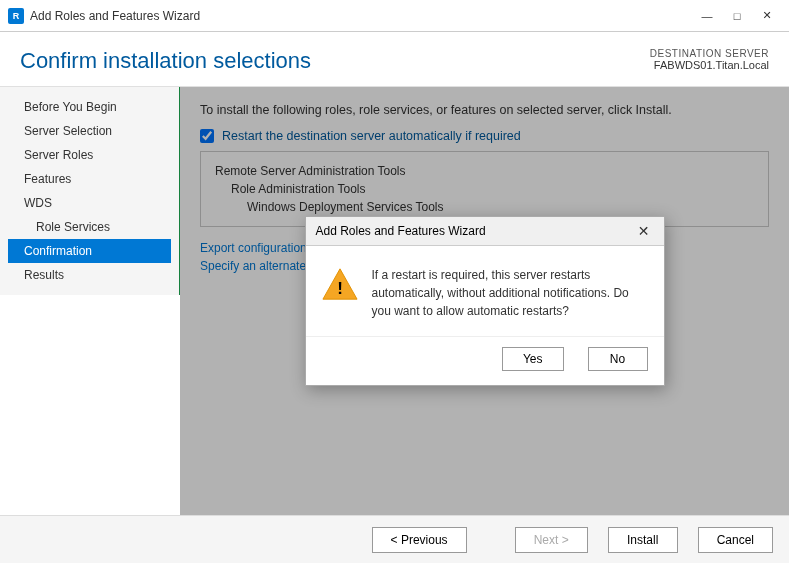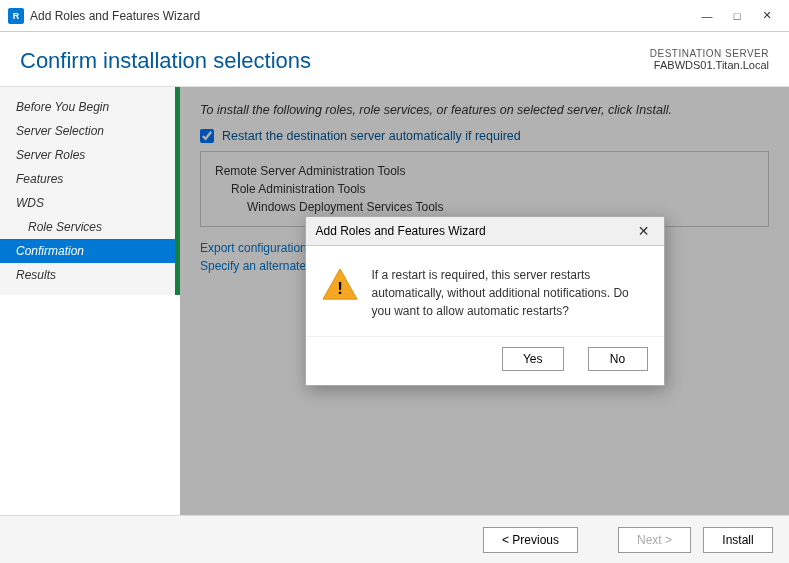--- a/index.html
+++ b/index.html
@@ -79,24 +79,23 @@
     }
 
     .wizard-content {
       display: flex;
       flex: 1;
       overflow: hidden;
     }
     .sidebar {
       width: 180px;
       background: #f5f5f5;
-      border-right: 5px solid #15803d;
-      padding: 8px 0;
+      border-right: 1px solid #15803d;
+      padding: 8px 8px;
       flex-shrink: 0;
-      font-style: italic;
     }
     .sidebar-item {
       padding: 5px 16px;
       font-size: 12px;
       color: #333;
       cursor: pointer;
     }
     .sidebar-item.active {
       background: #0078d4;
       color: #fff;
@@ -108,21 +107,20 @@
     .main-content {
       flex: 1;
       padding: 16px 20px;
       overflow-y: auto;
       position: relative;
     }
     .instruction-text {
       color: #333;
       margin-bottom: 12px;
       font-size: 12.5px;
-      font-style: italic;
     }
     .checkbox-row {
       display: flex;
       align-items: flex-start;
       gap: 8px;
       margin-bottom: 8px;
     }
     .checkbox-row input[type="checkbox"] {
       width: 14px; height: 14px;
       cursor: pointer;
@@ -167,21 +165,21 @@
       margin-bottom: 4px;
       cursor: pointer;
     }
 
     .wizard-footer {
       border-top: 1px solid #ddd;
       padding: 10px 16px;
       display: flex;
       justify-content: flex-end;
       align-items: center;
-      gap: 12px;
+      gap: 20px;
       background: #f5f5f5;
       height: 48px;
     }
     .footer-btn {
       padding: 5px 18px;
       font-size: 12px;
       border: 1px solid #999;
       background: #fff;
       cursor: pointer;
       min-width: 70px;
@@ -344,15 +342,16 @@
         </div>
       </div>
 
     </div>
   </div>
 
   <div class="wizard-footer">
     <button class="footer-btn">&lt; Previous</button>
     <button class="footer-btn" disabled="">Next &gt;</button>
     <button class="footer-btn primary">Install</button>
+    <button class="footer-btn">Cancel</button>
   </div>
 
 </div>
 
 </body></html>

